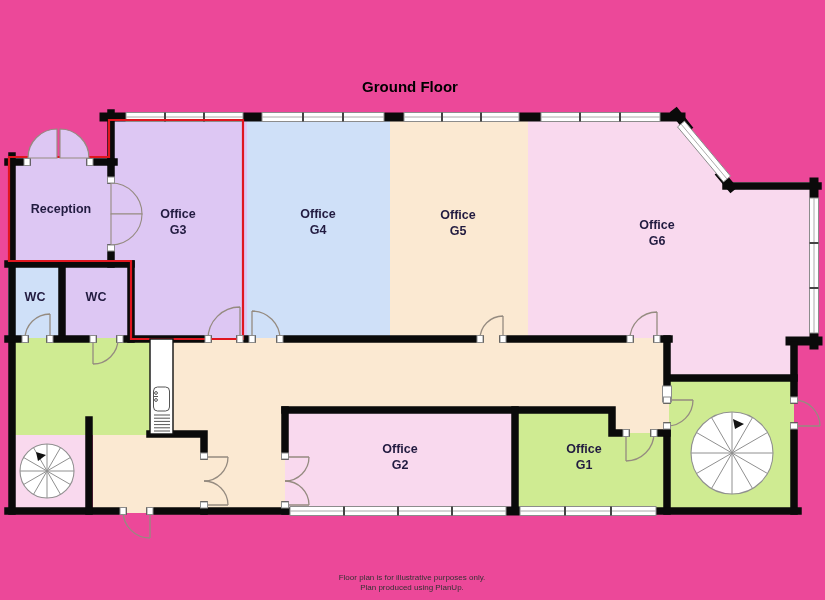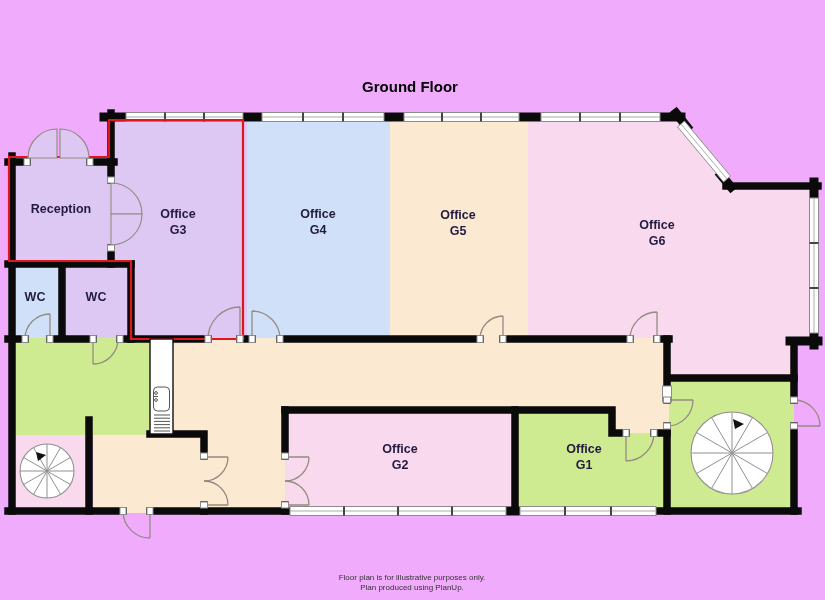--- a/index.html
+++ b/index.html
@@ -1,16 +1,16 @@
 <!DOCTYPE html>
 <html><head>
 <meta charset="utf-8">
 <style>
   html,body{margin:0;padding:0;background:#ffffff;}
-  .stage{position:relative;width:825px;height:600px;background:#f0abfc;overflow:hidden;
+  .stage{position:relative;width:825px;height:600px;background:#ec4899;overflow:hidden;
          font-family:"Liberation Sans", sans-serif;}
   svg{display:block;}
   text{font-family:"Liberation Sans", sans-serif;}
   .room-label{font-weight:bold;font-size:12.5px;text-anchor:middle;}
   .title-label{font-weight:bold;font-size:15px;text-anchor:middle;}
   .footer-label{font-size:8px;text-anchor:middle;}
   .wall{stroke:#0a0a0a;stroke-width:7.5;fill:none;stroke-linecap:square;}
   .wallthick{stroke:#0a0a0a;stroke-width:9;fill:none;stroke-linecap:square;}
   .door{stroke:#958b80;stroke-width:1.3;fill:none;}
   .doorfill{stroke:#958b80;stroke-width:1.1;}

